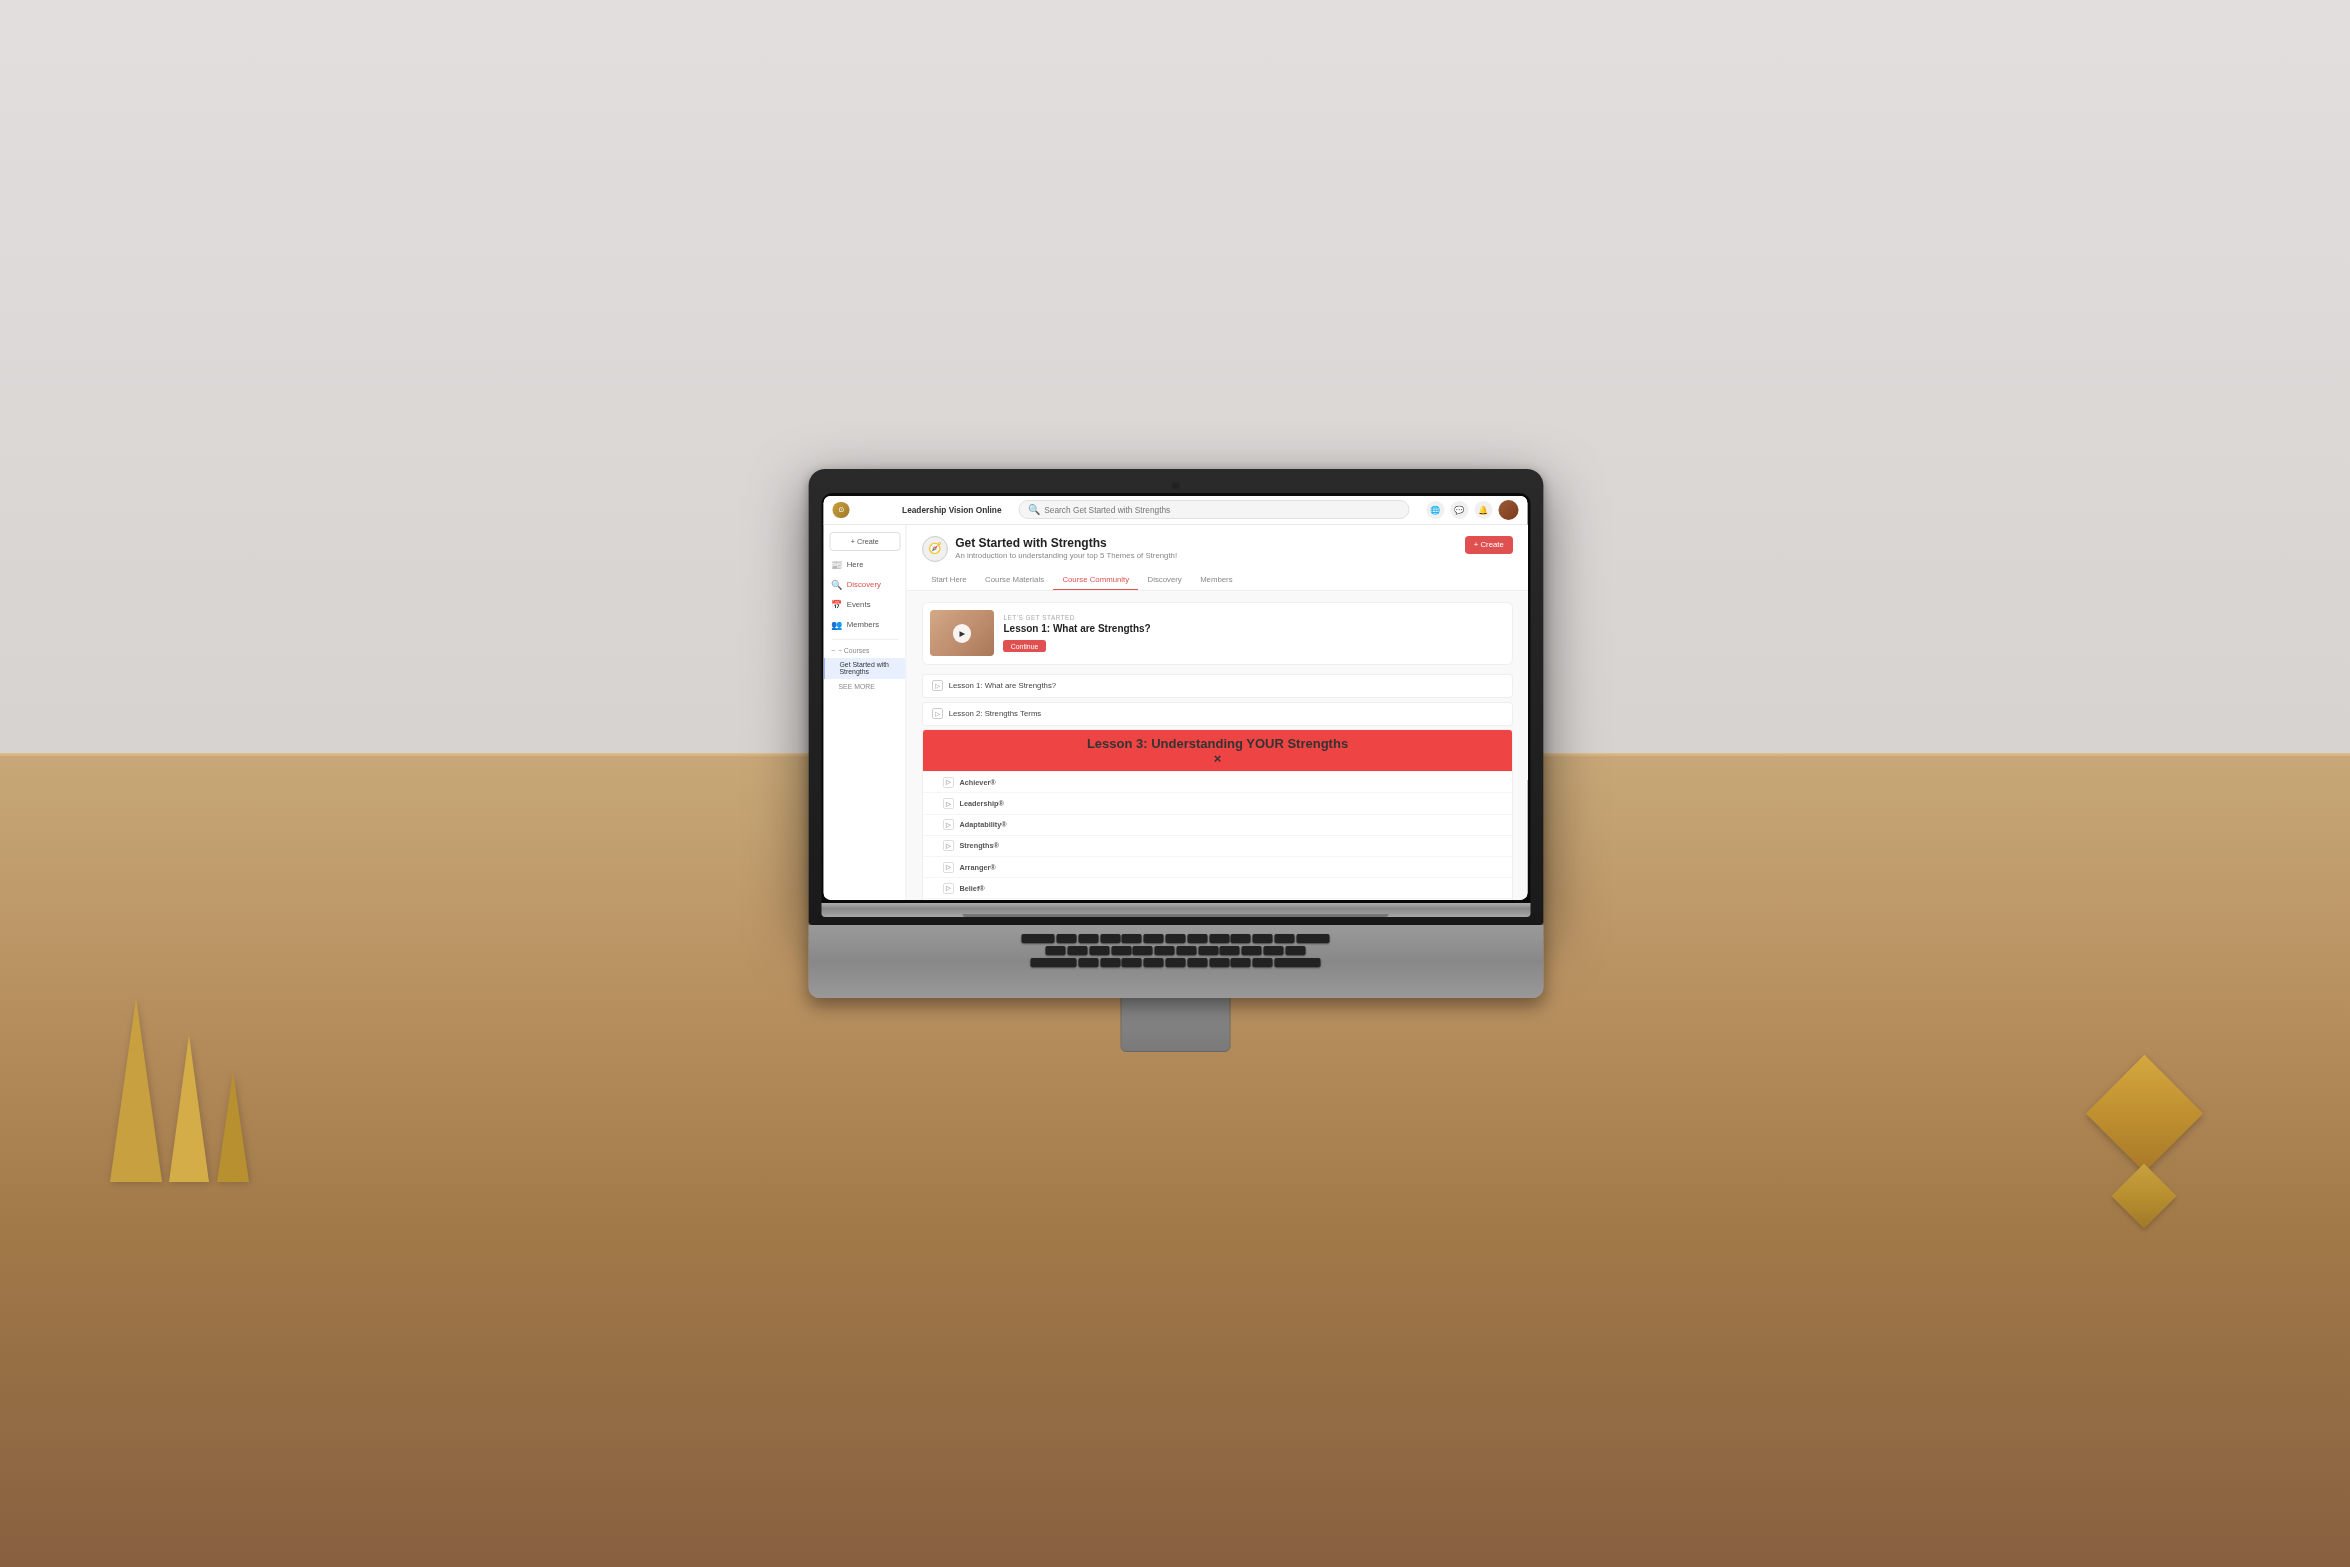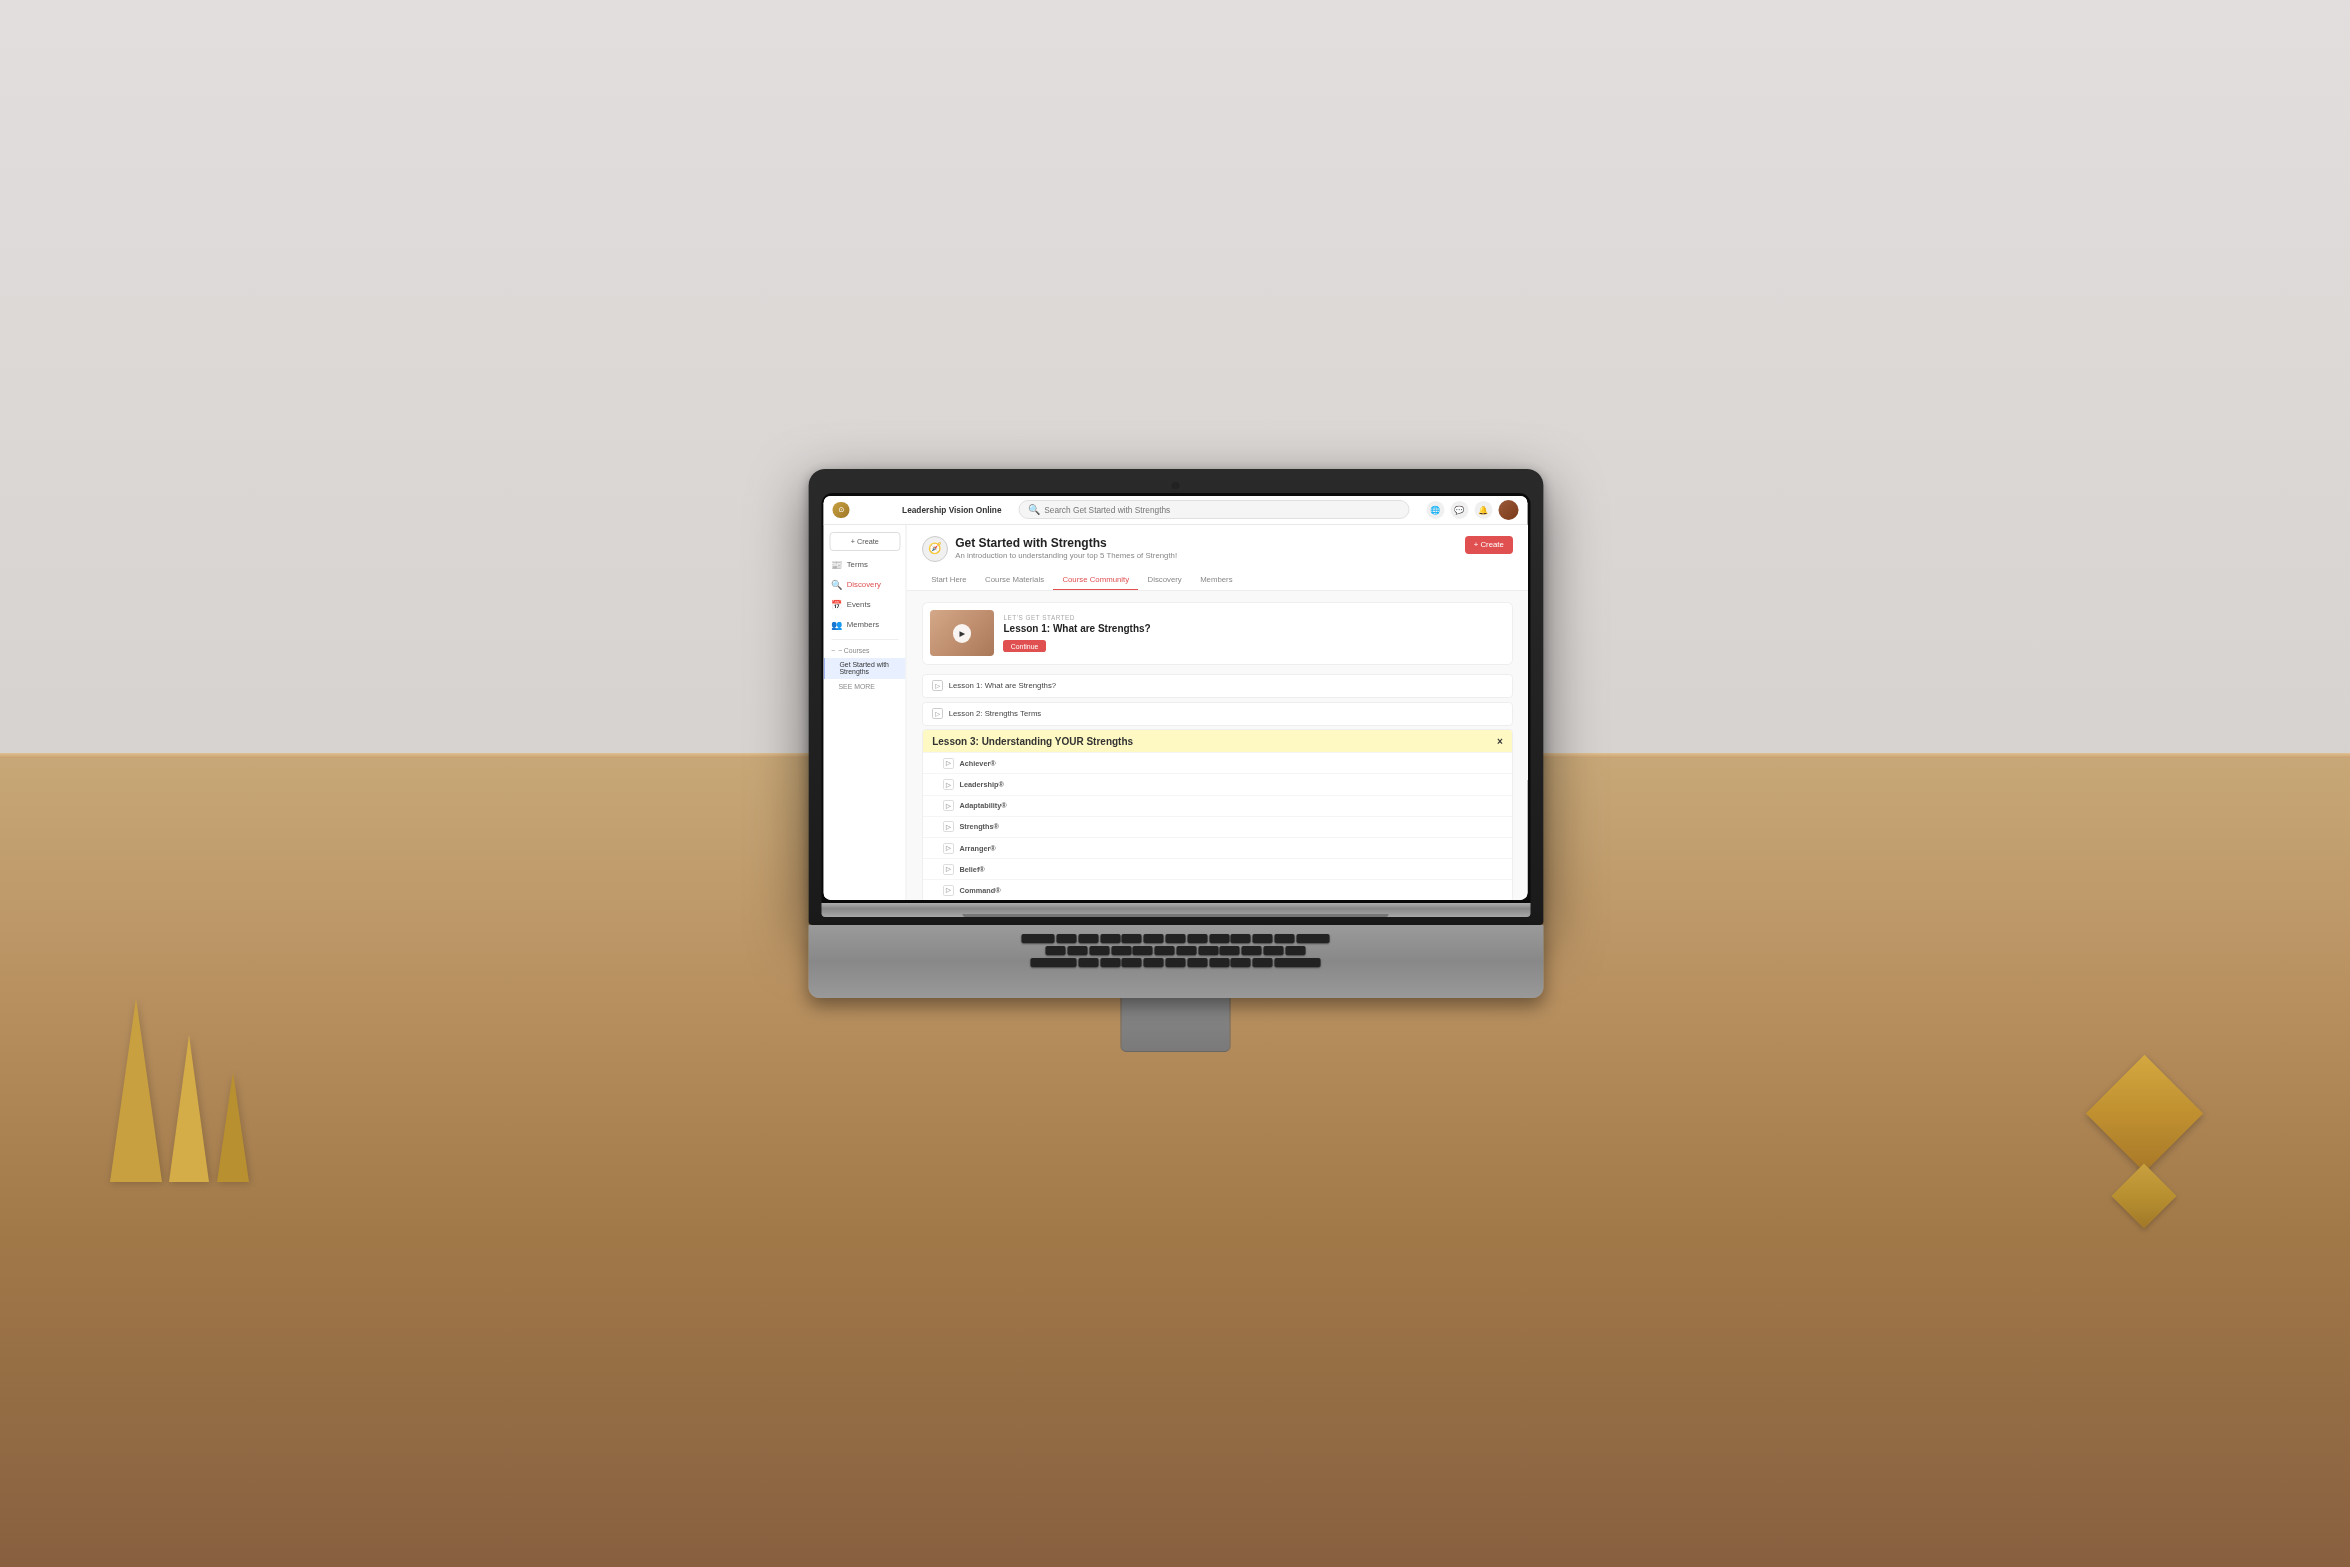--- a/index.html
+++ b/index.html
@@ -552,24 +552,25 @@
       border-radius: 3.7px;
       margin-bottom: 3.7px;
       overflow: hidden;
     }
 
     .lesson-expanded-header {
       padding: 5.5px 9.2px;
       display: flex;
       align-items: center;
       justify-content: space-between;
-      font-size: 10px;
+      font-size: 13px;
       font-weight: 600;
       color: #333;
-      background: #fef9c3;
+      background: #ef4444;
+      flex-direction: column;
     }
 
     .lesson-expanded-content {
       padding: 0;
     }
 
     .strength-item {
       padding: 4.6px 9.2px 4.6px 20px;
       font-size: 7.3px;
       color: #555;
@@ -635,21 +636,21 @@
             </div>
           </div>
 
           <div class="app-body">
 
             <div class="sidebar">
               <button class="sidebar-create-btn">+ Create</button>
 
               <div class="sidebar-item">
                 <span class="sidebar-icon">📰</span>
-                <span>Terms</span>
+                <span>Here</span>
               </div>
               <div class="sidebar-item active">
                 <span class="sidebar-icon">🔍</span>
                 <span>Discovery</span>
               </div>
               <div class="sidebar-item">
                 <span class="sidebar-icon">📅</span>
                 <span>Events</span>
               </div>
               <div class="sidebar-item">

